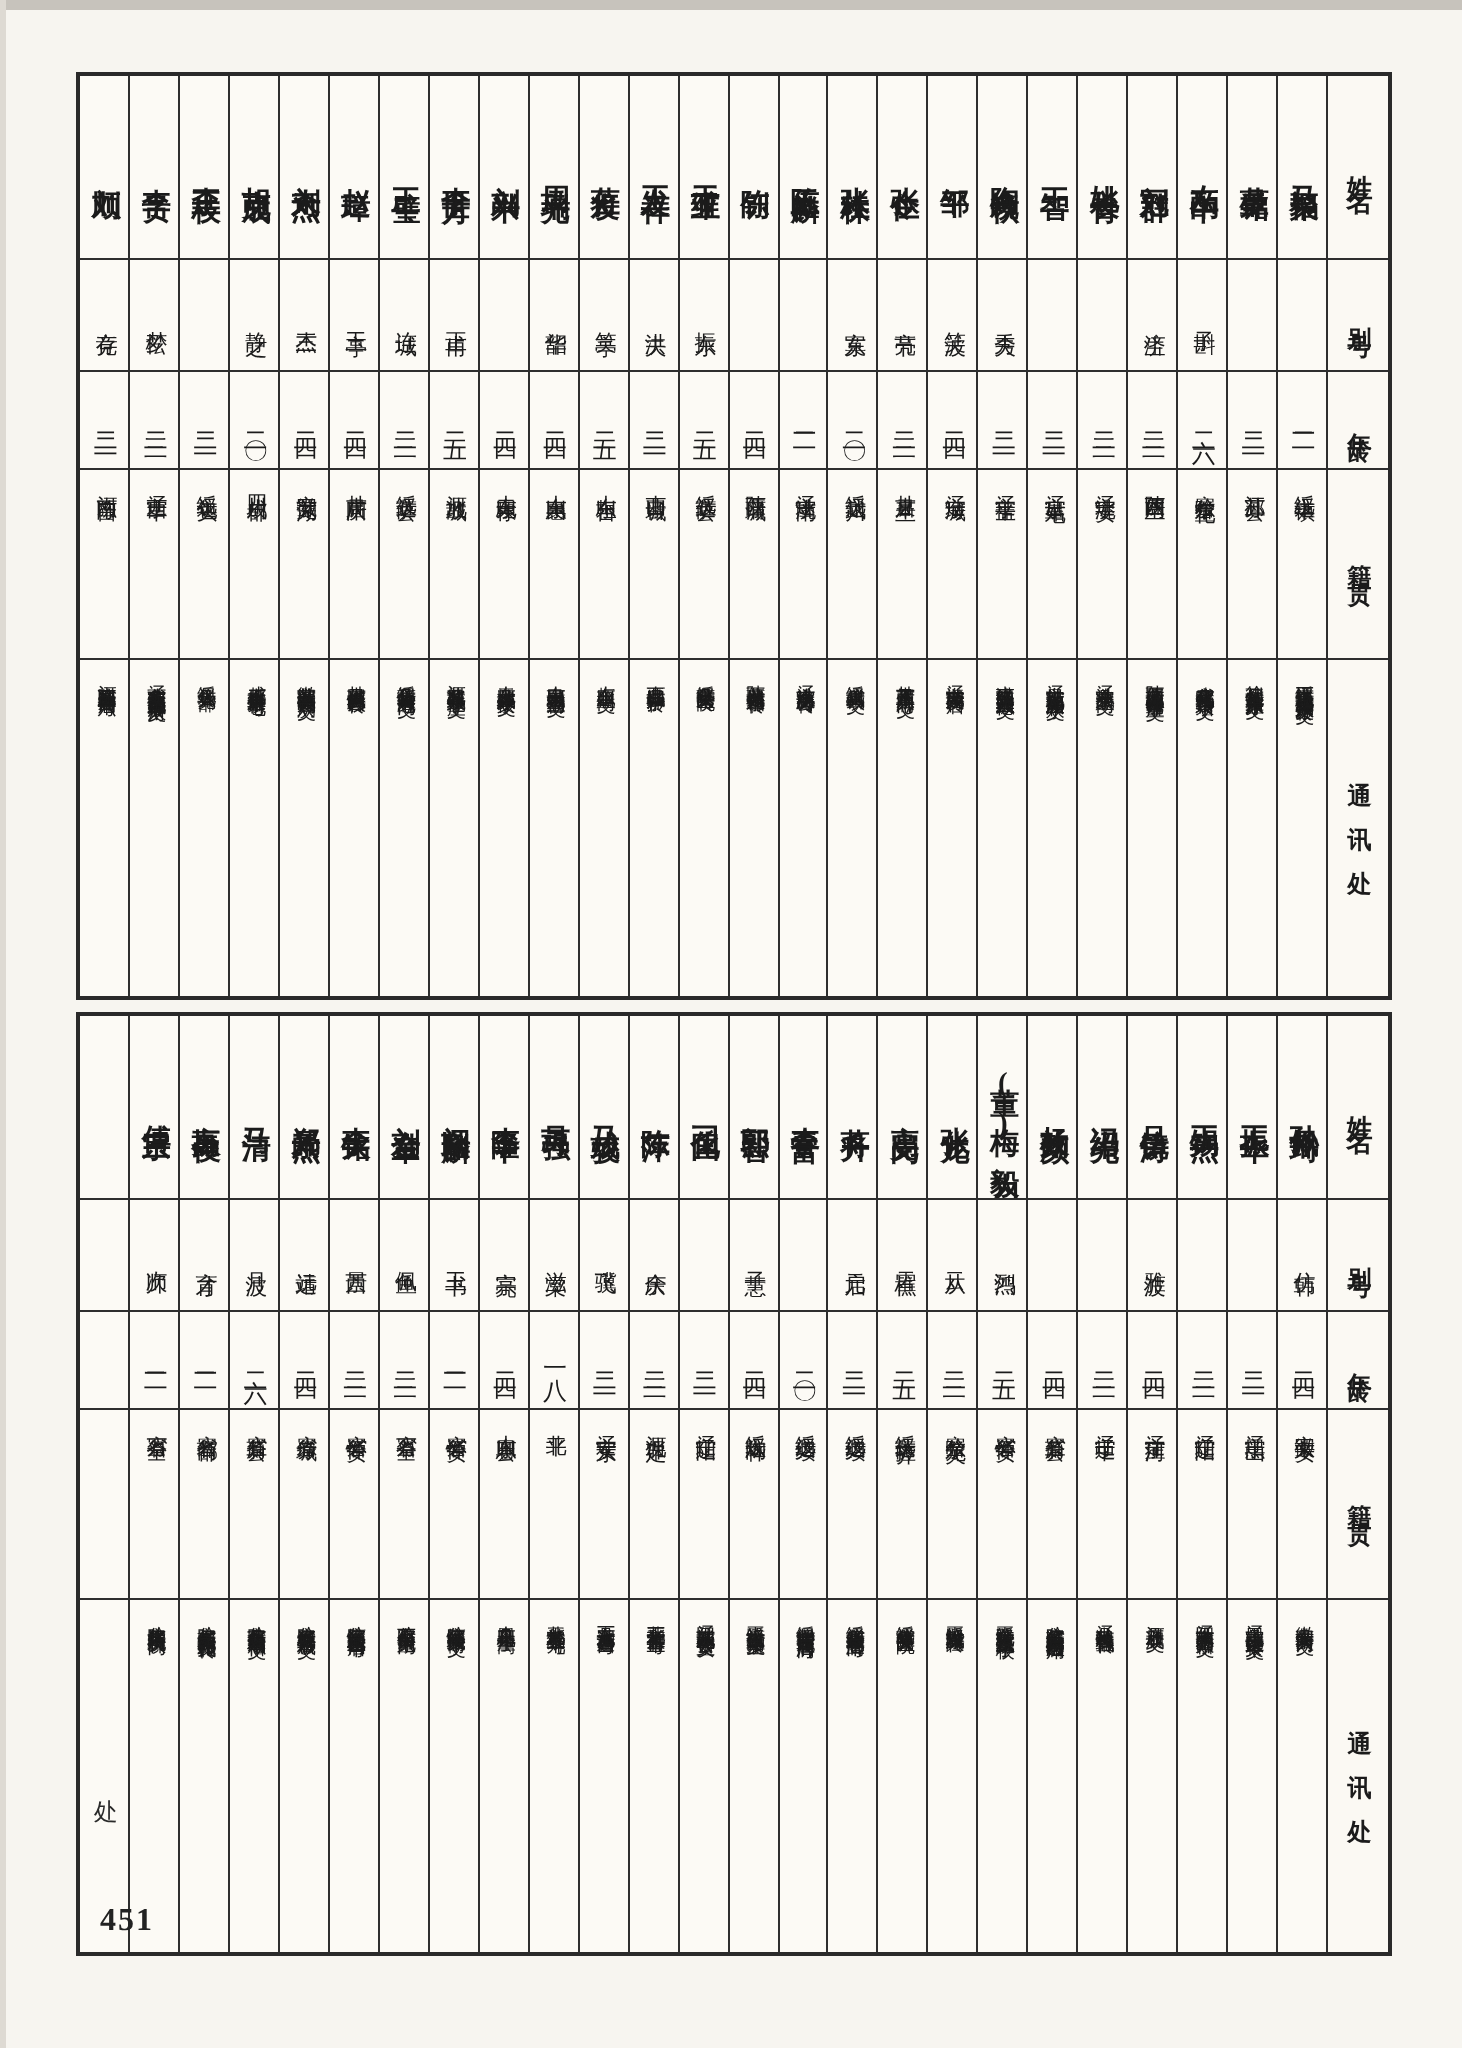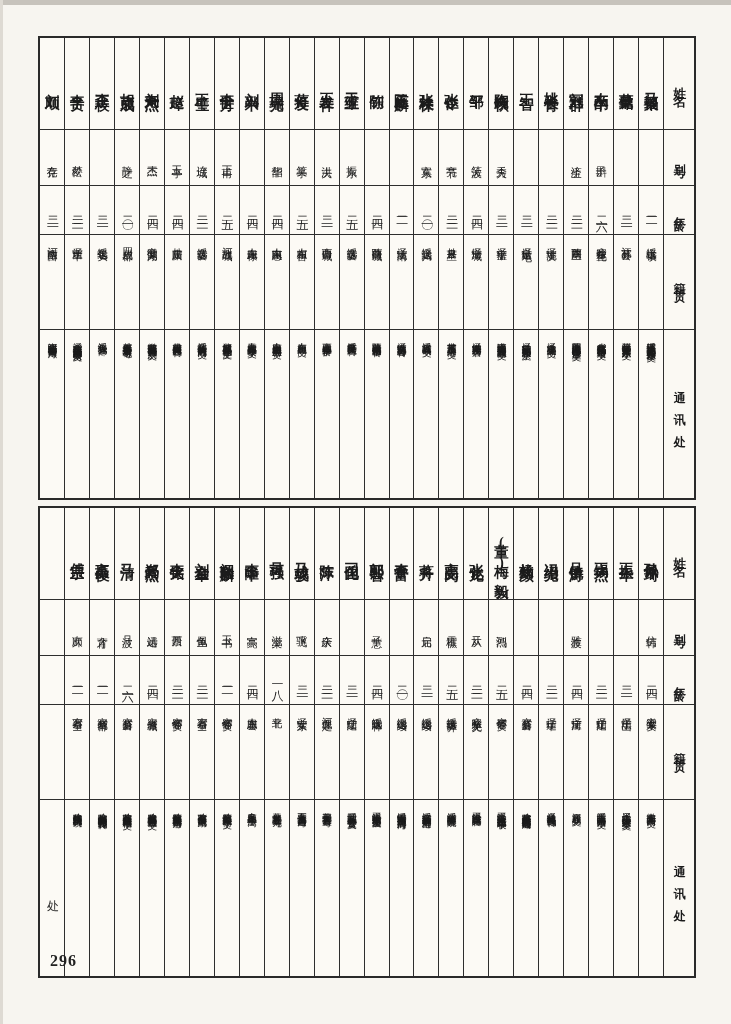--- a/index.html
+++ b/index.html
@@ -423,13 +423,13 @@
   </div>
     <div class="col empty-col">
     <div class="cell c-name"></div>
     <div class="cell c-alias"></div>
     <div class="cell c-age"></div>
     <div class="cell c-native"></div>
     <div class="cell c-addr">处</div>
   </div>
   </div>
 
-<div class="page-number">296</div>
+<div class="page-number">451</div>
 
 </body></html>

